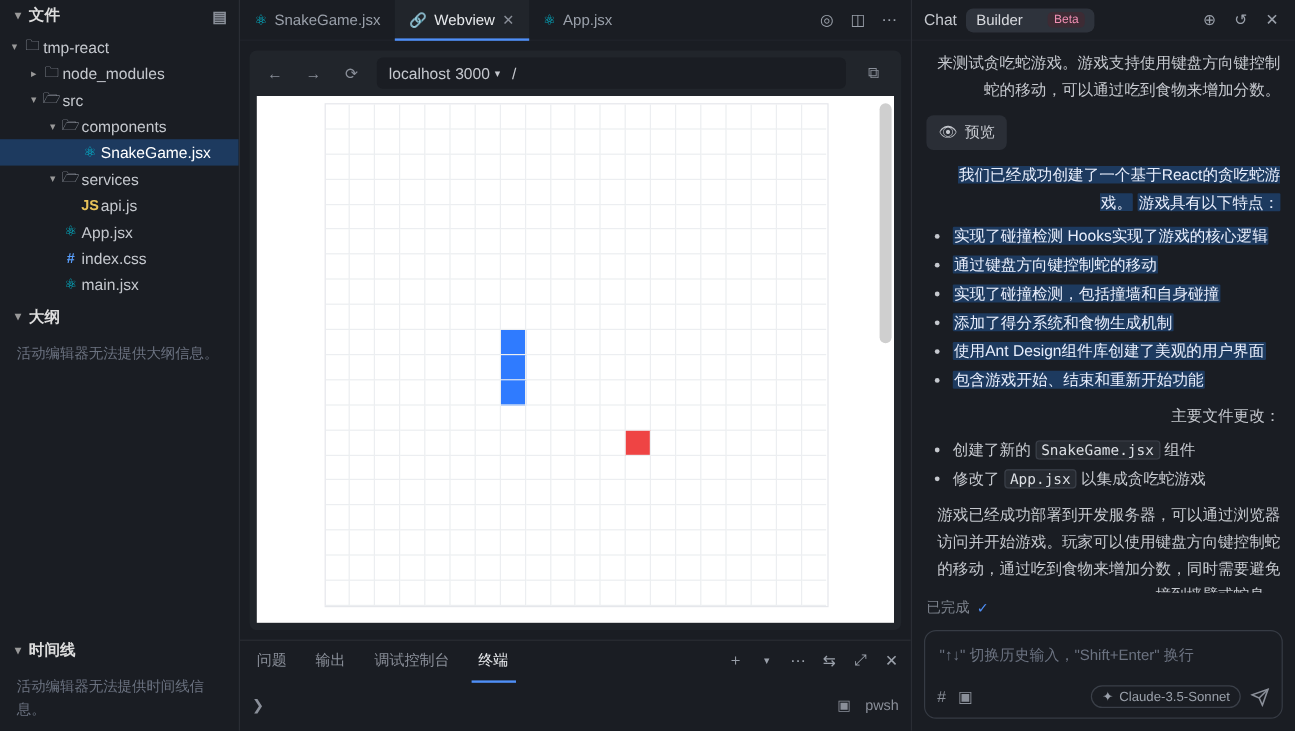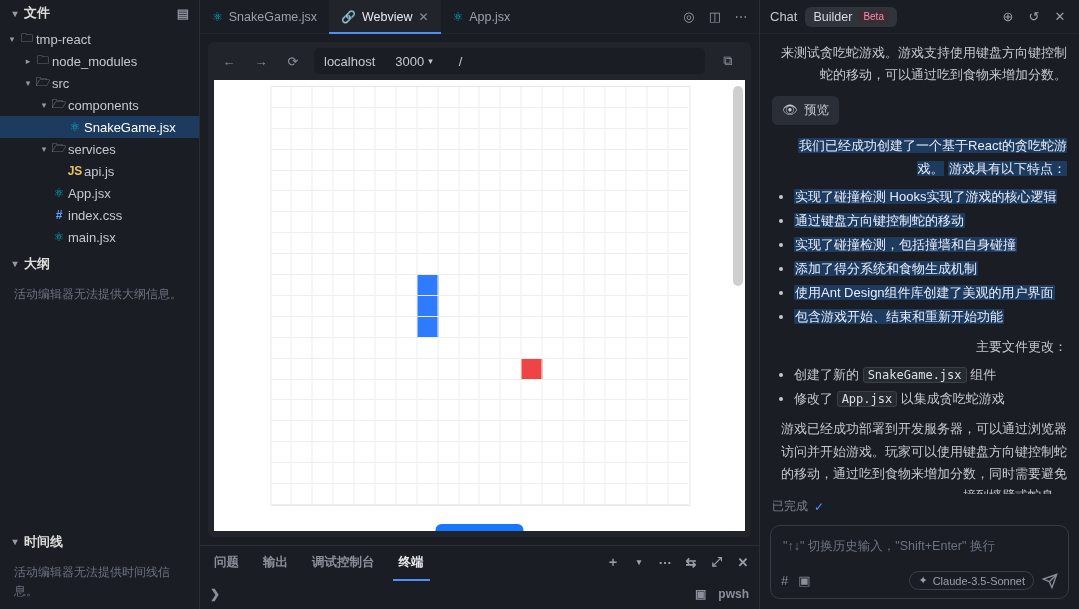--- a/index.html
+++ b/index.html
@@ -119,21 +119,21 @@
   color: #8a8f99; cursor: pointer; font-size: 13px;
 }
 .wv-addr {
   flex: 1;
   background: #1a1d23;
   border-radius: 5px;
   height: 26px;
   display: flex;
   align-items: center;
   padding: 0 10px;
-  gap: 20px;
+  gap: 4px;
   color: #c5c8ce;
   font-size: 13px;
 }
 .wv-addr .port-sel { display: flex; align-items: center; gap: 4px; color: #c5c8ce; text-align: right; }
 .wv-addr .slash { margin-left: 6px; }
 .wv-open-btn {
   width: 26px; height: 26px;
   display: flex; align-items: center; justify-content: center;
   color: #8a8f99; cursor: pointer;
 }
@@ -178,26 +178,25 @@
   color: #fff;
   border: none;
   border-radius: 6px;
   padding: 7px 18px;
   font-size: 13px;
   cursor: pointer;
 }
 
 
 .bottom-panel {
-  height: 64px;
+  height: 76px;
   background: #1a1d23;
   border-top: 1px solid #2a2d34;
   display: flex;
   flex-direction: column;
-  font-weight: bold;
 }
 .bp-tabs {
   display: flex;
   align-items: center;
   height: 32px;
   padding: 0 8px;
   gap: 12px;
 }
 .bp-tab {
   padding: 4px 6px;
@@ -238,21 +237,21 @@
   height: 34px;
   padding: 0 10px;
   gap: 8px;
   border-bottom: 1px solid #21242b;
 }
 .chat-head .title { color: #c5c8ce; font-size: 13px; }
 .builder-pill {
   background: #2e333c;
   border-radius: 6px;
   padding: 3px 8px;
-  display: flex; gap: 6px; align-items: center;
+  display: flex; gap: 21px; align-items: center;
   color: #d8dadf;
   font-size: 12.5px;
 }
 .beta-badge {
   background: #3d2b34;
   color: #f08fb3;
   font-size: 10px;
   padding: 1px 5px;
   border-radius: 4px;
 }

